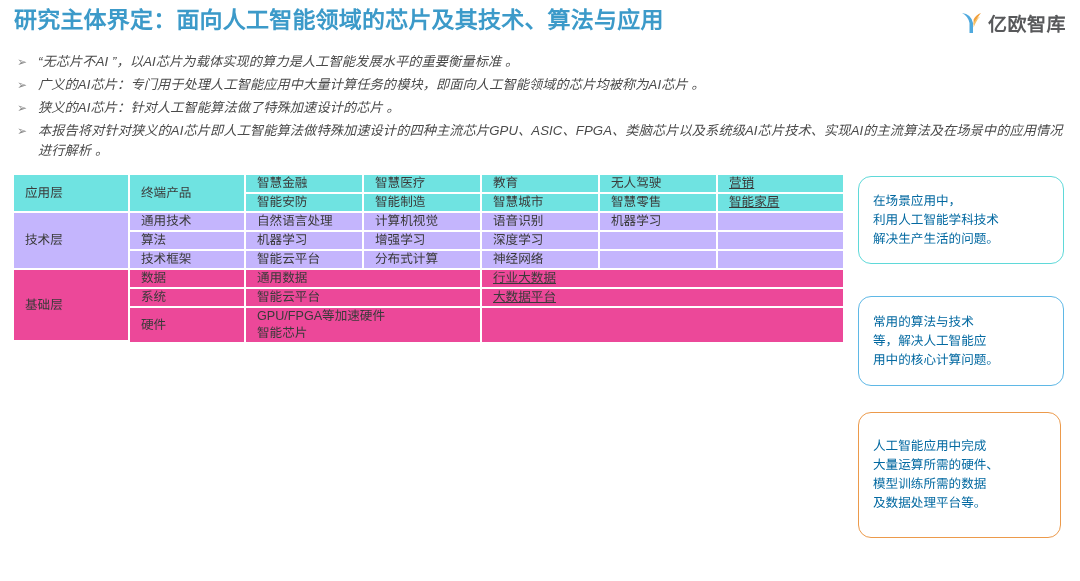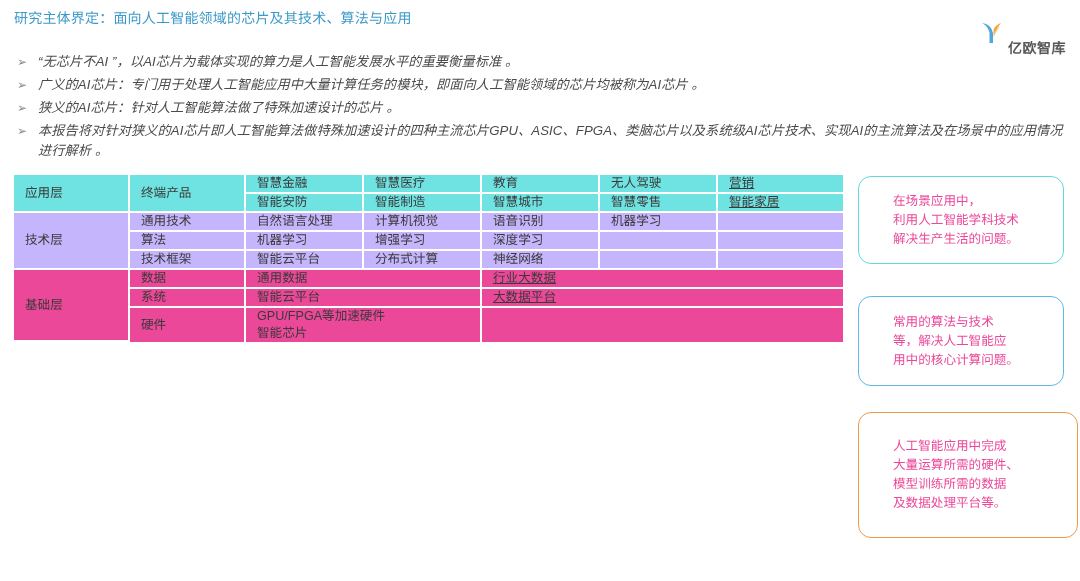--- a/index.html
+++ b/index.html
@@ -21,47 +21,46 @@
   
   .header {
     position: absolute;
     left: 0; top: 0;
     width: 1080px;
     height: 46px;
   }
   .page-title {
     position: absolute;
     left: 14px;
-    top: 7px;
-    font-size: 14px;
-    font-weight: normal;
+    top: 1px;
+    font-size: 23px;
+    font-weight: bold;
     letter-spacing: 0.2px;
     color: #3C9AC9;
     white-space: nowrap;
   }
   .brand {
     position: absolute;
     right: 14px;
     top: 9px;
     display: flex;
     align-items: center;
     gap: 4px;
   }
   .brand-mark {
     width: 26px;
     height: 26px;
     position: relative;
     flex: none;
   }
   .brand-text {
-    font-size: 14px;
+    font-size: 19px;
     font-weight: bold;
     color: #58595B;
     letter-spacing: 0.5px;
-    margin-top: 28px;
   }
 
   
   .bullets {
     position: absolute;
     left: 14px;
     top: 52px;
     width: 1050px;
   }
   .bullet-row {
@@ -124,27 +123,26 @@
     border-radius: 13px;
     background: #ffffff;
     display: flex;
     align-items: center;
     justify-content: flex-start;
     padding: 8px 14px;
   }
   .callout-text {
     font-size: 12.6px;
     line-height: 19px;
-    color: #ec4899;
+    color: #0369a1;
     white-space: pre-line;
-    margin-left: 20px;
   }
   #callout-app  { top: 176px;  width: 206px; height: 88px;  border: 1.6px solid #5FD9D9; }
   #callout-tech { top: 296px;  width: 206px; height: 90px;  border: 1.6px solid #5FB8E6; }
-  #callout-base { top: 412px;  width: 220px; height: 126px; border: 1.6px solid #EC9A4B; }
+  #callout-base { top: 412px;  width: 203px; height: 126px; border: 1.6px solid #EC9A4B; }
 </style>
 </head>
 <body>
 
 <div class="header">
   <div class="page-title">研究主体界定：面向人工智能领域的芯片及其技术、算法与应用</div>
   <div class="brand">
     <span class="brand-mark">
       <svg width="26" height="26" viewBox="0 0 26 26" aria-hidden="true">
         <path d="M4 3 Q13 4 15 13 L15 23 L11.5 23 L11.5 13 Q10 6 4 3 Z" fill="#4FA9DE"></path>

